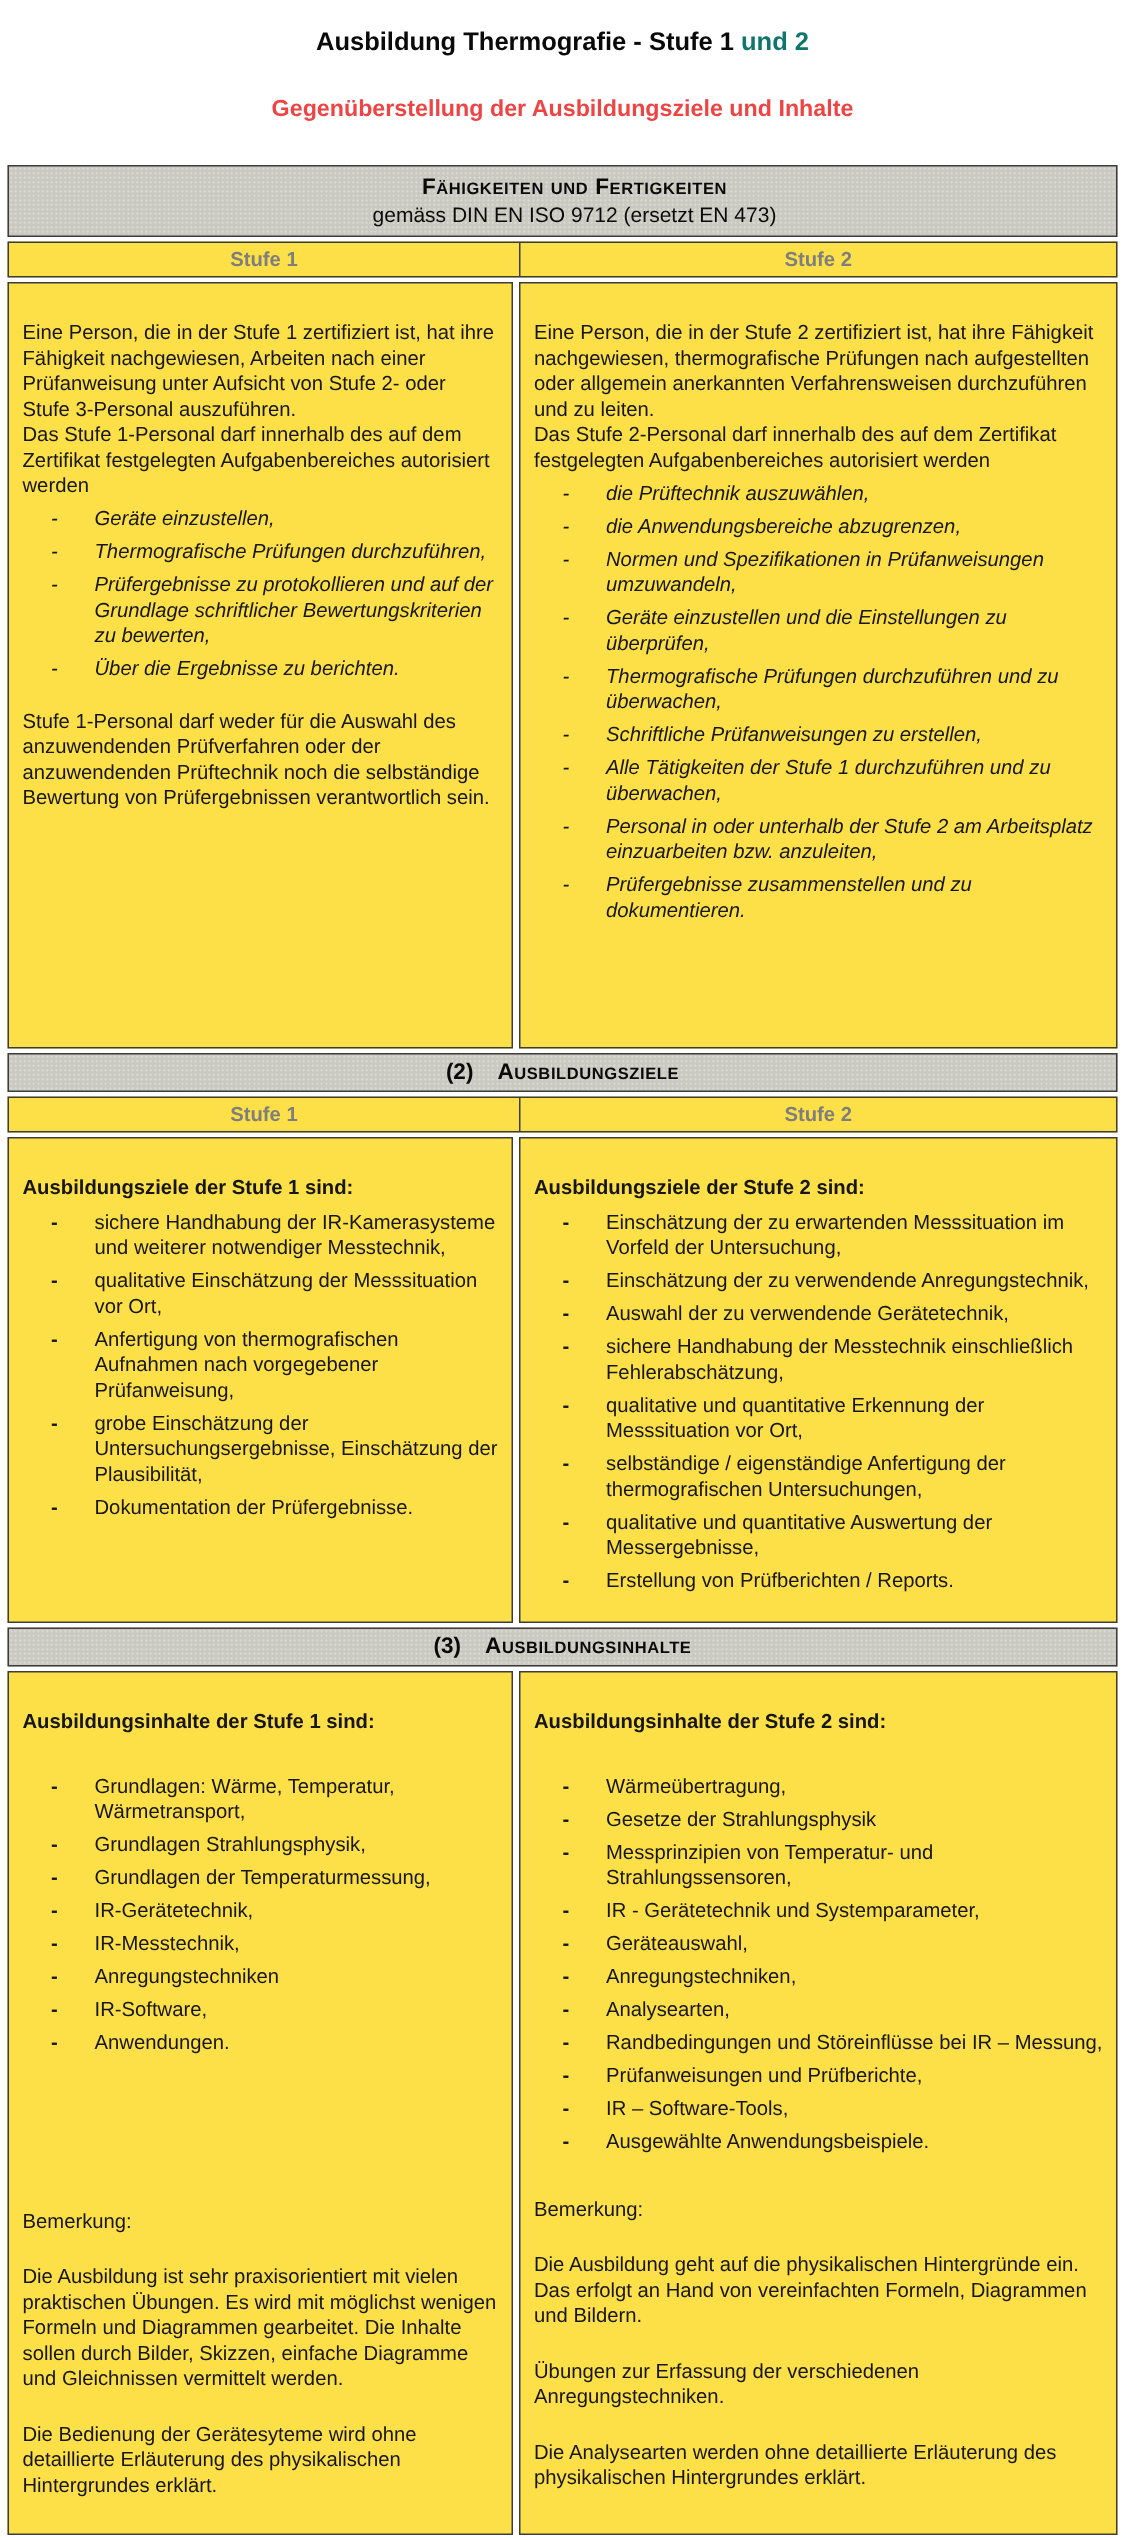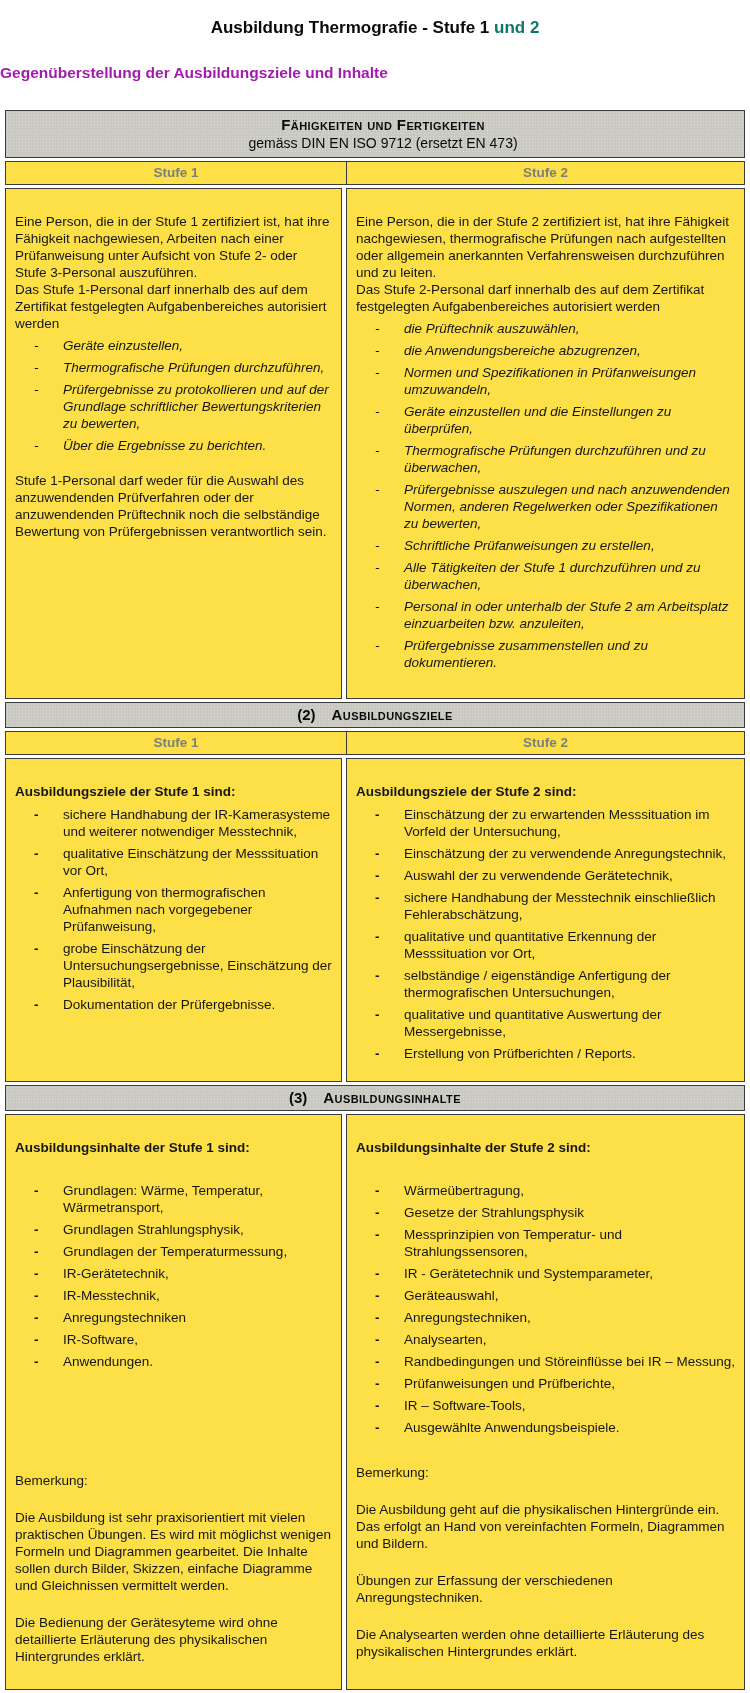--- a/index.html
+++ b/index.html
@@ -16,22 +16,23 @@
     font-size: 17px;
     font-weight: bold;
     text-align: center;
     margin-bottom: 26px;
     color: #0a0a0a;
   }
   .doc-title .red { color: #0f766e; }
   .doc-subtitle {
     font-size: 15.5px;
     font-weight: bold;
+    text-align: center;
     margin-bottom: 28px;
-    color: #a21caf;
+    color: #ef4444;
   }
 
   .table { margin: 0 5px 0 5px; }
 
   .band {
     background-color: #c9c9c2;
     background-image: radial-gradient(#dadad0 0.7px, rgba(0,0,0,0) 0.8px);
     background-size: 3px 3px;
     border: 1px solid #3c3c3c;
     text-align: center;
@@ -129,21 +130,20 @@
       </div>
       <div class="cell rc">
         <p class="para">Eine Person, die in der Stufe 2 zertifiziert ist, hat ihre Fähigkeit nachgewiesen, thermografische Prüfungen nach aufgestellten oder allgemein anerkannten Verfahrensweisen durchzuführen und zu leiten.</p>
         <p class="para">Das Stufe 2-Personal darf innerhalb des auf dem Zertifikat festgelegten Aufgabenbereiches autorisiert werden</p>
         <div class="bullets italic">
             <div class="bullet"><span class="dash"></span><span class="btxt">die Prüftechnik auszuwählen,</span></div>
             <div class="bullet"><span class="dash"></span><span class="btxt">die Anwendungsbereiche abzugrenzen,</span></div>
             <div class="bullet"><span class="dash"></span><span class="btxt">Normen und Spezifikationen in Prüfanweisungen umzuwandeln,</span></div>
             <div class="bullet"><span class="dash"></span><span class="btxt">Geräte einzustellen und die Einstellungen zu überprüfen,</span></div>
             <div class="bullet"><span class="dash"></span><span class="btxt">Thermografische Prüfungen durchzuführen und zu überwachen,</span></div>
-            <div class="bullet"><span class="dash"></span><span class="btxt">Prüfergebnisse auszulegen und nach anzuwendenden Normen, anderen Regelwerken oder Spezifikationen zu bewerten,</span></div>
             <div class="bullet"><span class="dash"></span><span class="btxt">Schriftliche Prüfanweisungen zu erstellen,</span></div>
             <div class="bullet"><span class="dash"></span><span class="btxt">Alle Tätigkeiten der Stufe 1 durchzuführen und zu überwachen,</span></div>
             <div class="bullet"><span class="dash"></span><span class="btxt">Personal in oder unterhalb der Stufe 2 am Arbeitsplatz einzuarbeiten bzw. anzuleiten,</span></div>
             <div class="bullet"><span class="dash"></span><span class="btxt">Prüfergebnisse zusammenstellen und zu dokumentieren.</span></div>
           </div>
       </div>
     </div>
 
     <div class="band band-single">
       <span class="band-number">(2)</span><span class="band-name">Ausbildungsziele</span>

